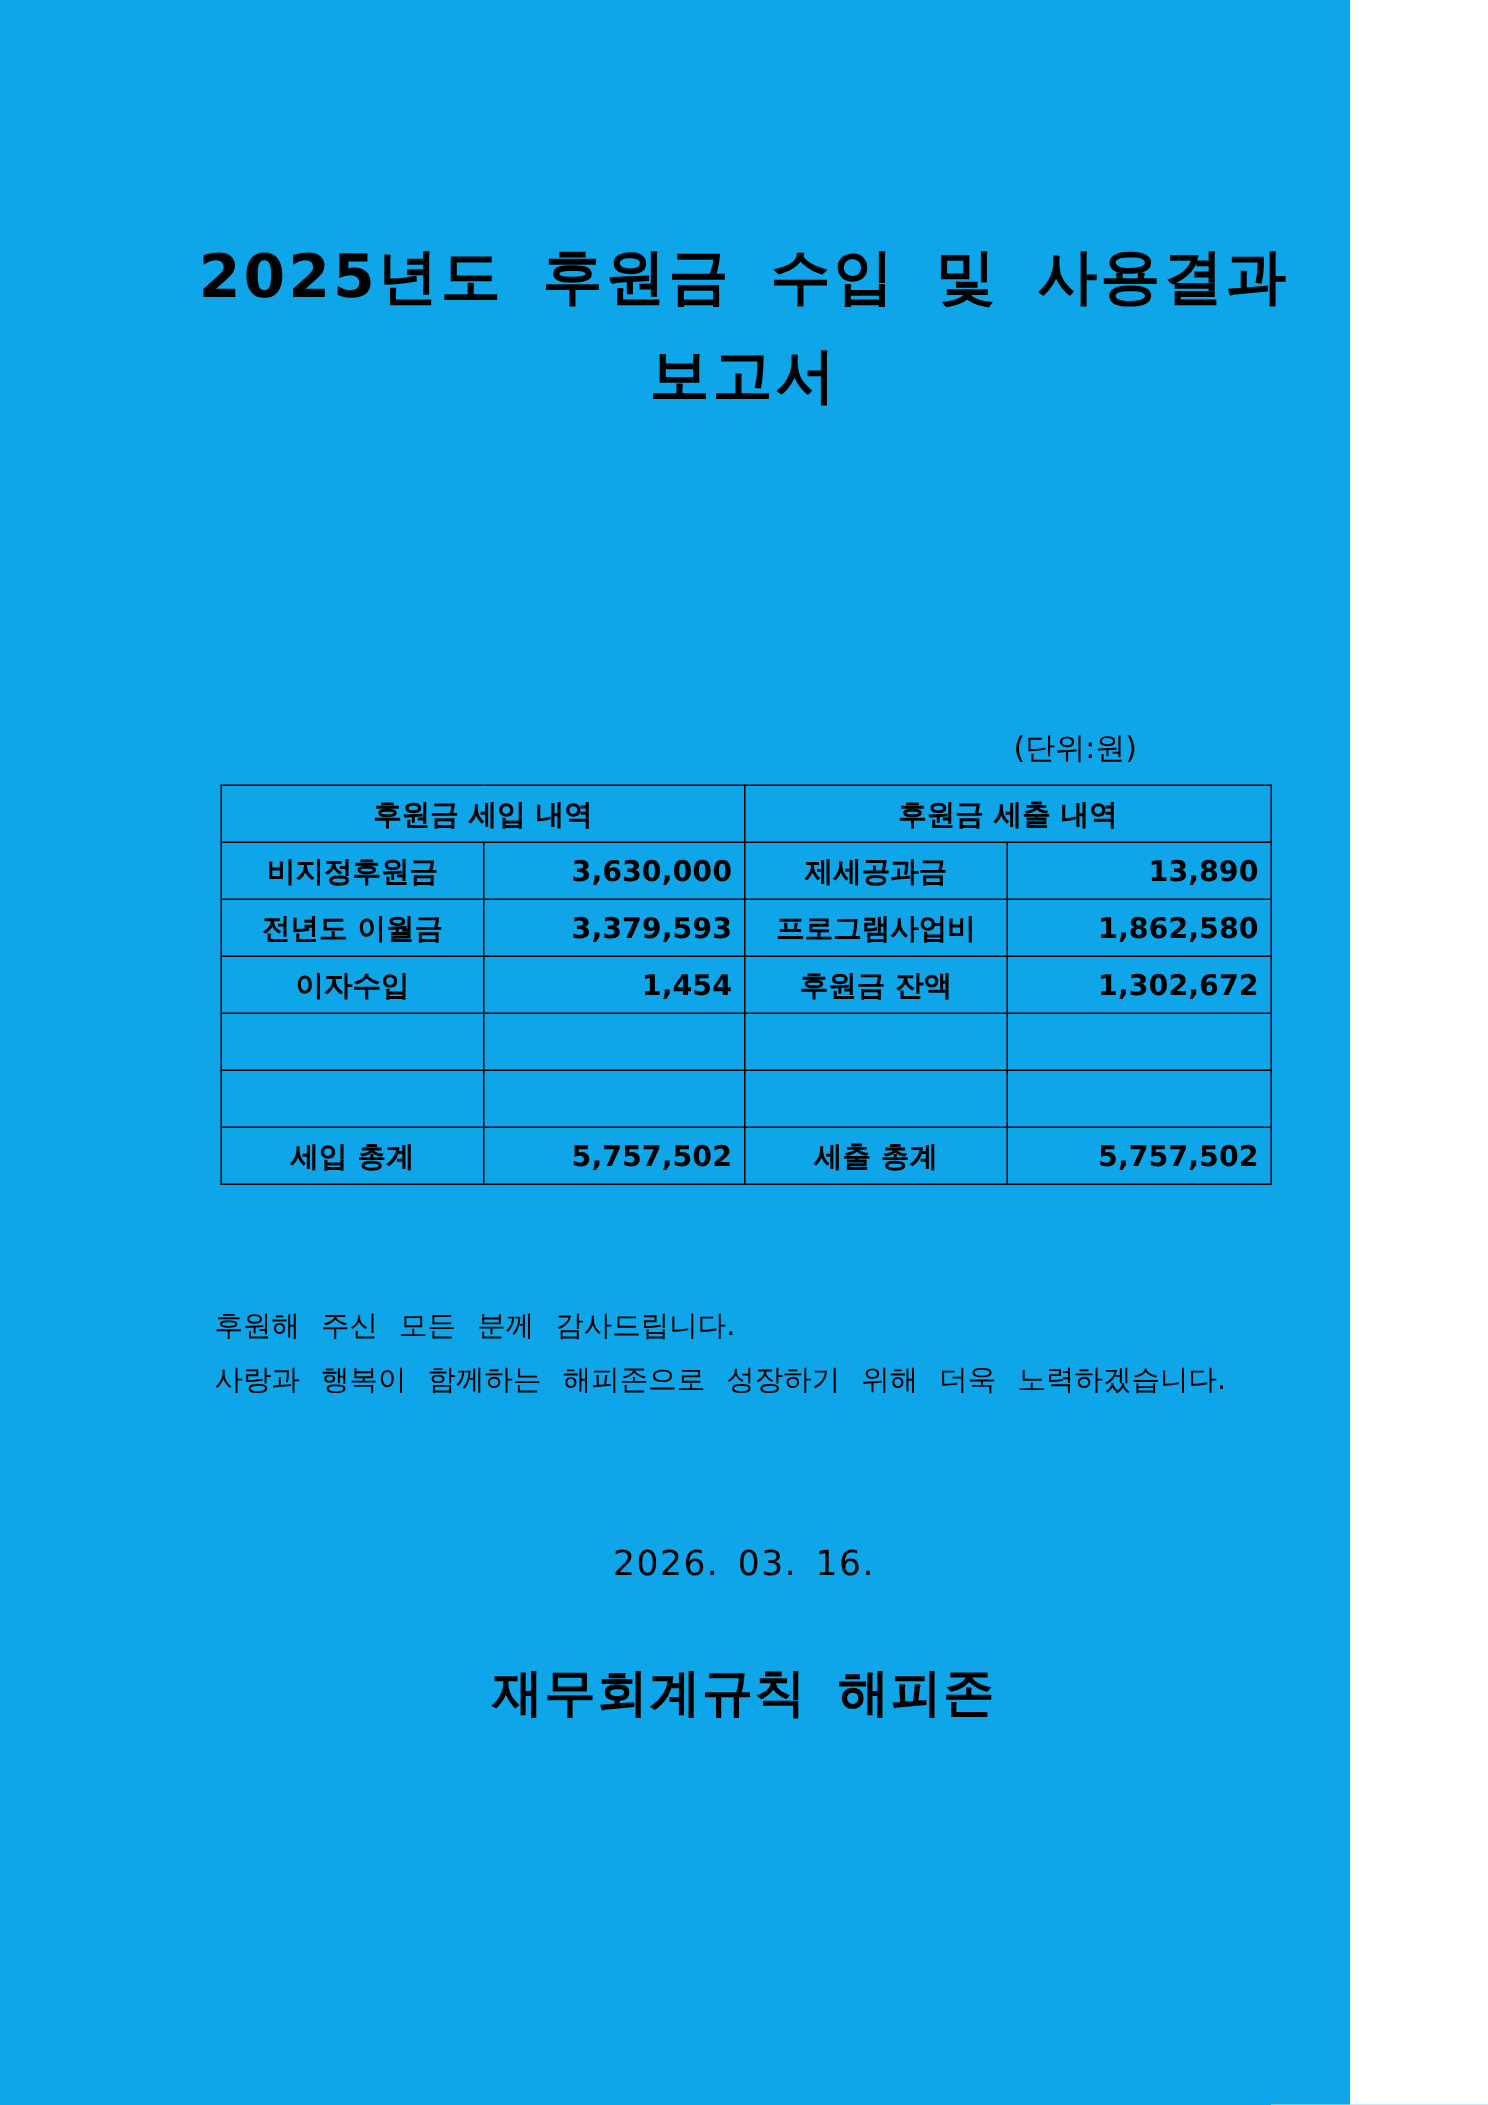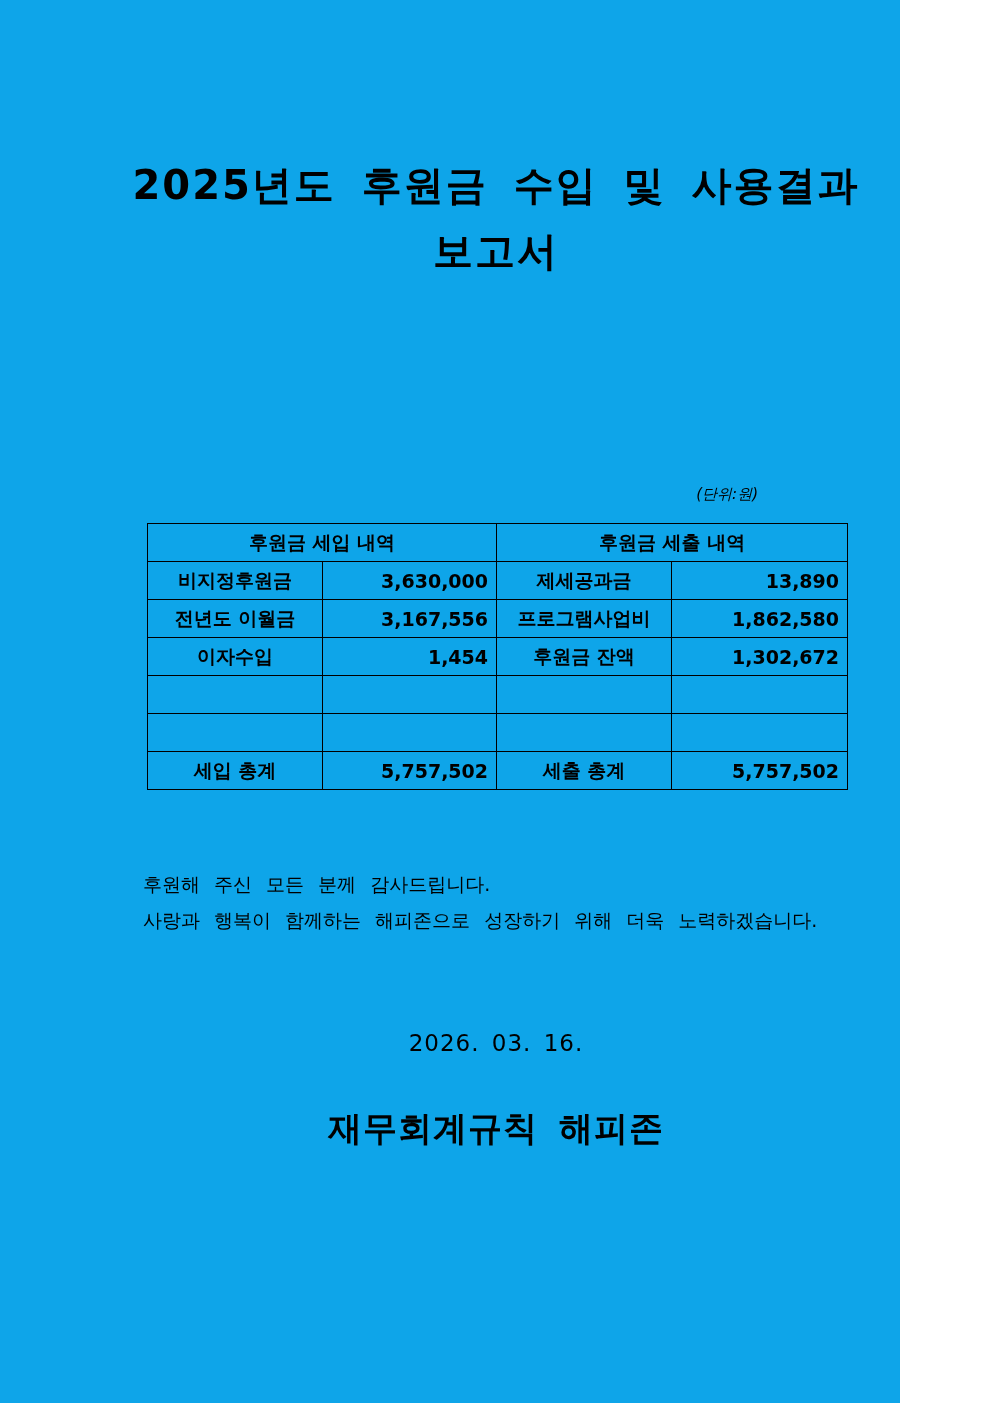--- a/index.html
+++ b/index.html
@@ -47,22 +47,21 @@
       text-align-last: left;
       word-spacing: 6px;
     }
     .intro .line { display: block; white-space: nowrap; }
     .intro .ref { color: #3b3a78; }
 
     .unit {
       position: absolute;
       right: 142px;
       top: 485px;
-      font-size: 15px;
-      font-style: italic;
+      font-size: 20px;
     }
 
     table.report {
       position: absolute;
       left: 147px;
       top: 523px;
       width: 700px;
       border-collapse: collapse;
       table-layout: fixed;
       font-size: 19px;
@@ -138,21 +137,21 @@
       <th colspan="2" class="head">후원금 세출 내역</th>
     </tr>
     <tr>
       <td class="label">비지정후원금</td>
       <td class="num">3,630,000</td>
       <td class="label">제세공과금</td>
       <td class="num">13,890</td>
     </tr>
     <tr>
       <td class="label">전년도 이월금</td>
-      <td class="num">3,167,556</td>
+      <td class="num">3,379,593</td>
       <td class="label">프로그램사업비</td>
       <td class="num">1,862,580</td>
     </tr>
     <tr>
       <td class="label">이자수입</td>
       <td class="num">1,454</td>
       <td class="label">후원금 잔액</td>
       <td class="num">1,302,672</td>
     </tr>
     <tr>

